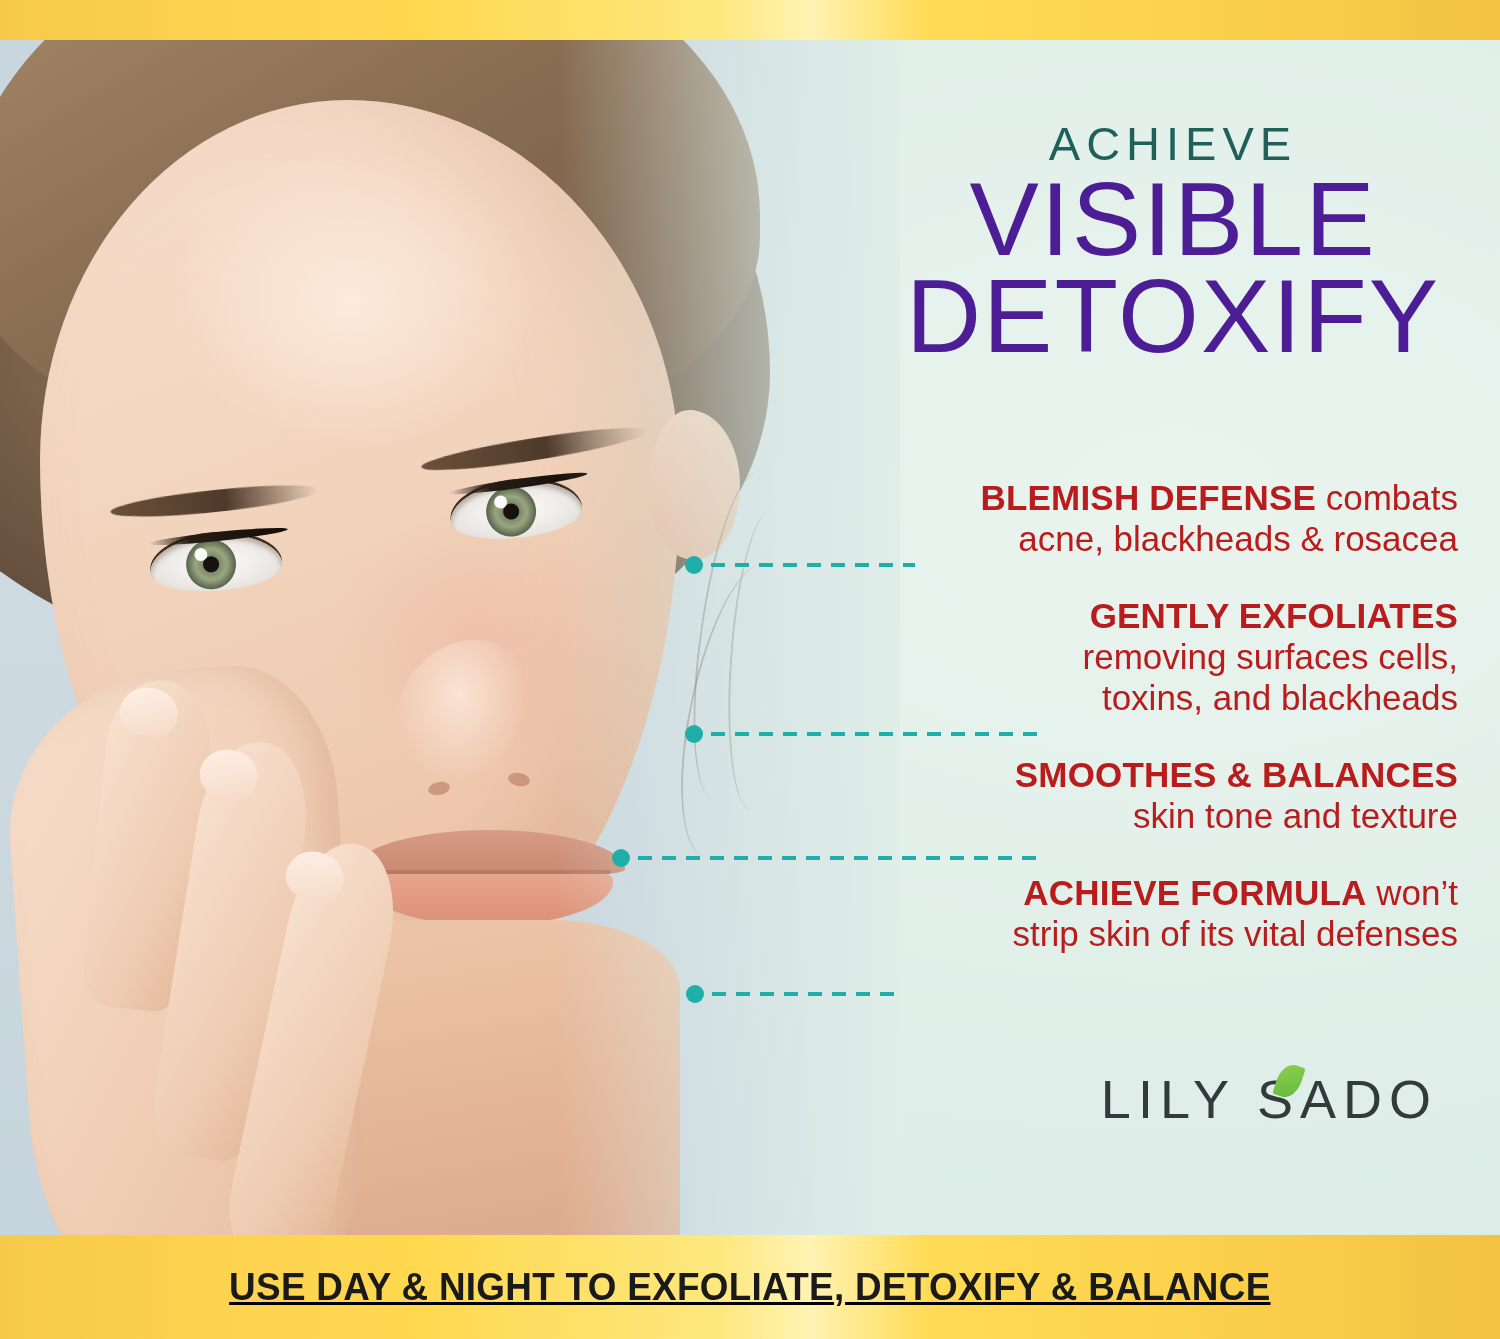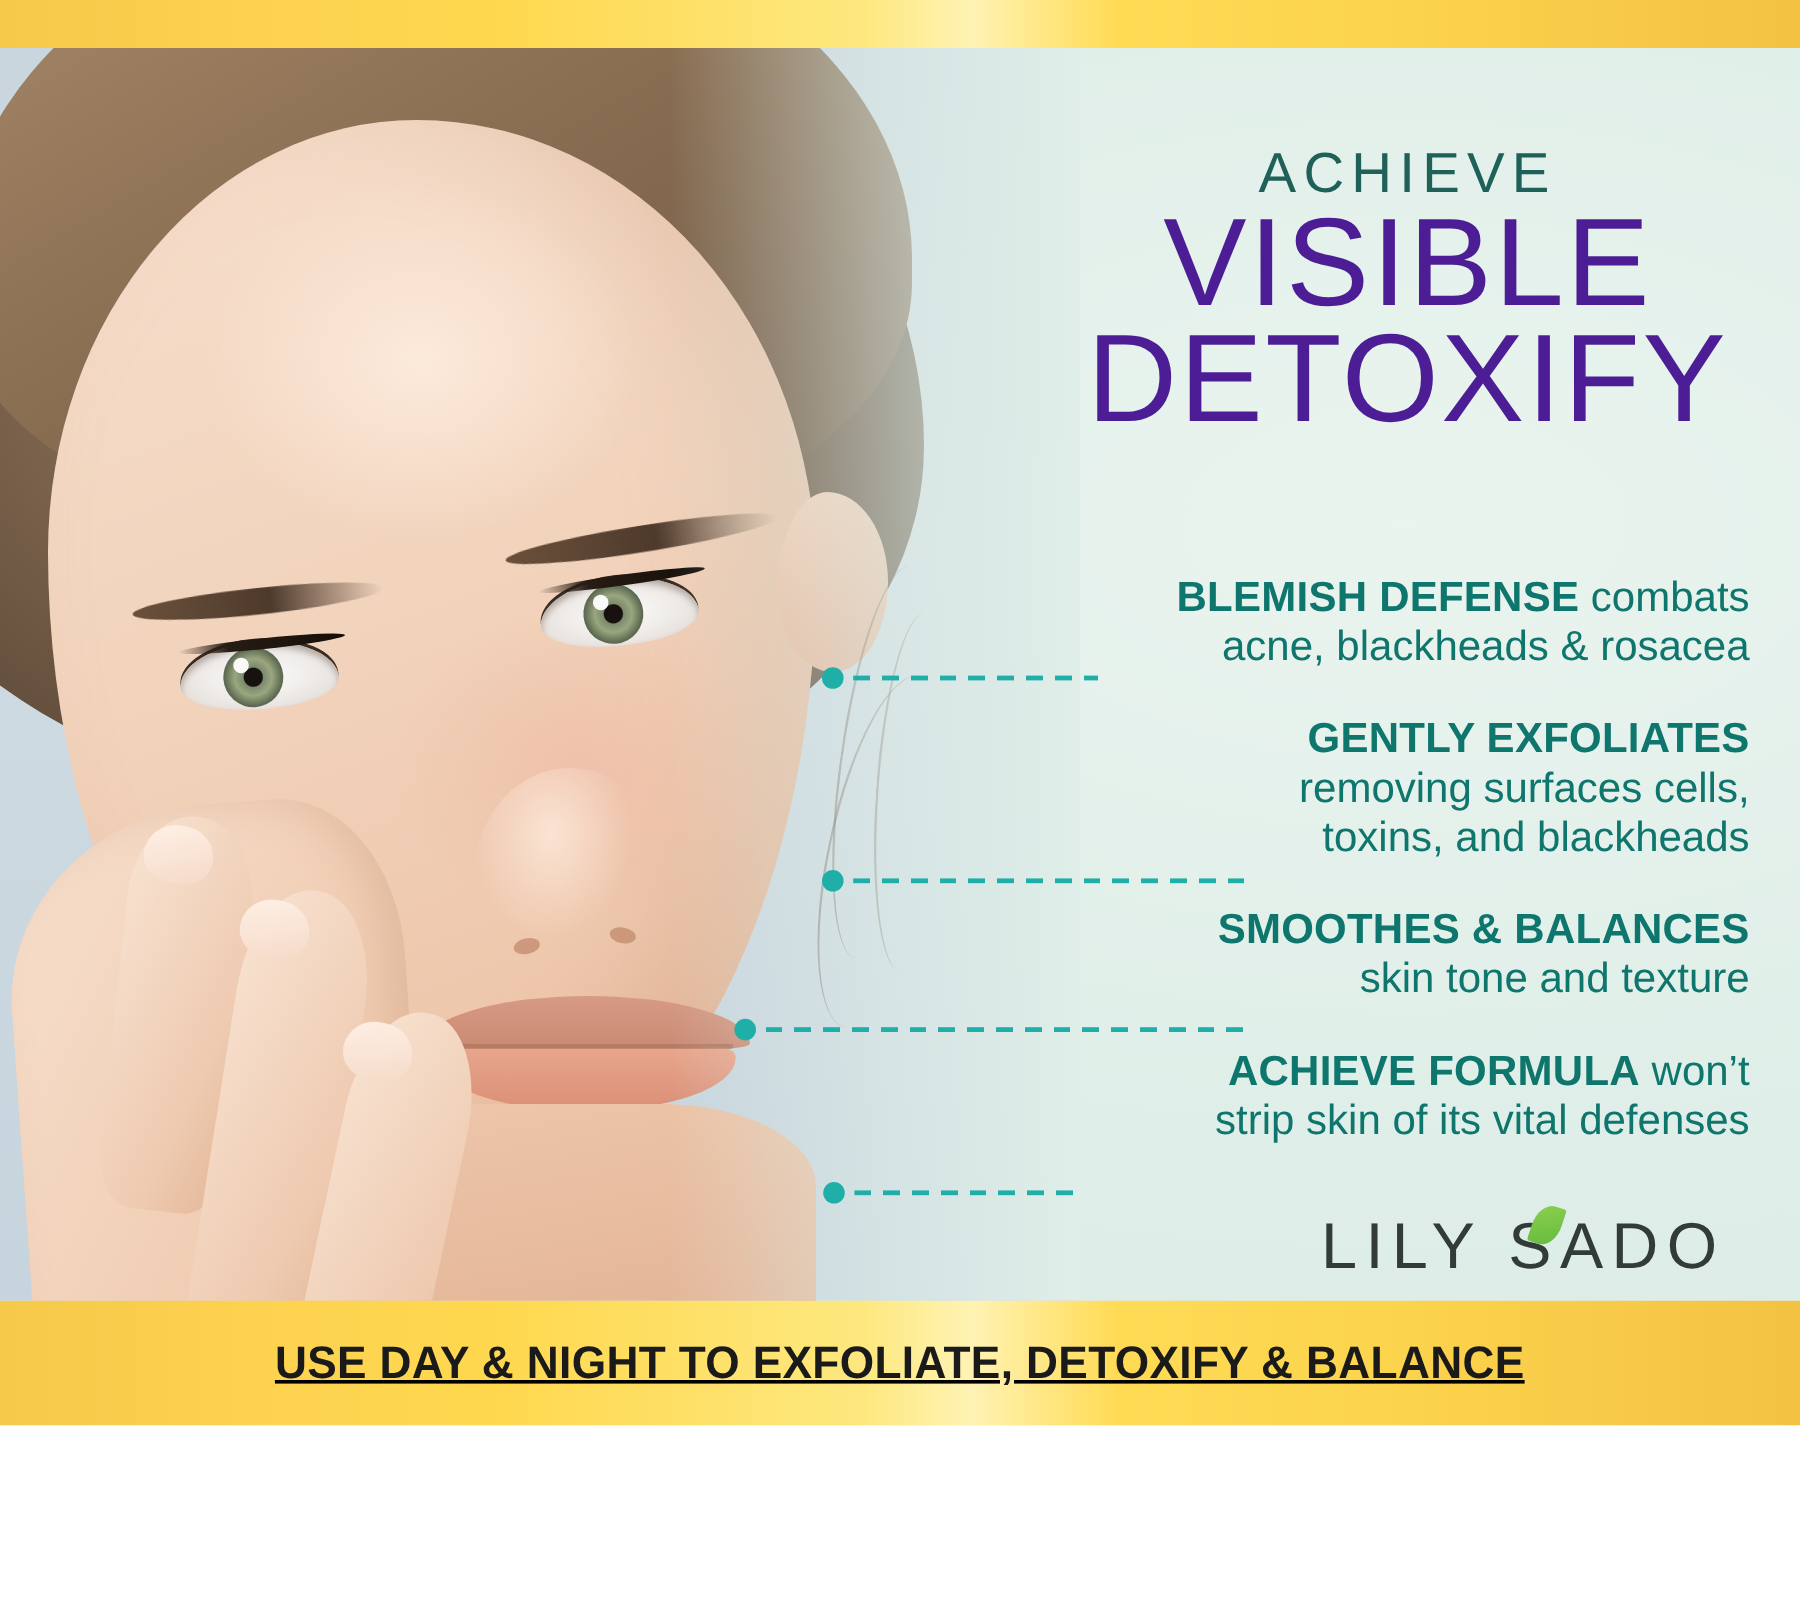--- a/index.html
+++ b/index.html
@@ -1,20 +1,20 @@
 <!DOCTYPE html>
 <html><head>
 <meta charset="utf-8">
 <style>
   html,body{margin:0;padding:0;background:#fff;}
   body{font-family:"Liberation Sans", sans-serif;}
 
   .poster{
     position:relative;
-    width:1500px;height:1188px;
+    width:1500px;height:1339px;
     overflow:hidden;
     background:#dfeae6;
   }
 
   
   .bg-panel{
     position:absolute;left:0;top:40px;right:0;bottom:104px;
     background:
       radial-gradient(140% 110% at 78% 38%, #eaf4ef 0%, #dfeee8 45%, #d6e7e2 100%);
   }
@@ -197,21 +197,21 @@
   }
   .headline span{display:block;}
 
   .benefits{
     position:absolute;right:42px;top:478px;width:600px;
     text-align:right;
   }
   .benefit{position:relative;margin-bottom:36px;}
   .benefit:last-child{margin-bottom:0;}
   .b-line{
-    font-size:35px;line-height:1.17;color:#0f766e;
+    font-size:35px;line-height:1.17;color:#b91c1c;
     white-space:nowrap;
   }
   .b-line .strong{font-weight:700;letter-spacing:.2px;}
   .b-line .light{font-weight:400;}
 
   
   .leader{
     position:absolute;
     height:18px;
     display:flex;align-items:center;
@@ -224,21 +224,21 @@
     height:4px;flex:1 1 auto;margin-left:8px;
     background:repeating-linear-gradient(90deg,#20afa8 0 14px, rgba(0,0,0,0) 14px 24px);
   }
   .leader.l1{left:685px;top:556px;width:230px;}
   .leader.l2{left:685px;top:725px;width:355px;}
   .leader.l3{left:612px;top:849px;width:425px;}
   .leader.l4{left:686px;top:985px;width:215px;}
 
   
   .brand{
-    position:absolute;right:62px;top:1012px;
+    position:absolute;right:62px;top:1072px;
     display:flex;align-items:center;gap:22px;
     color:#333b3a;
   }
   .brand-word{
     font-size:54px;letter-spacing:7px;font-weight:400;
     color:#333b3a;line-height:1;
     position:relative;
   }
   .leaf{
     position:absolute;left:176px;top:-8px;

